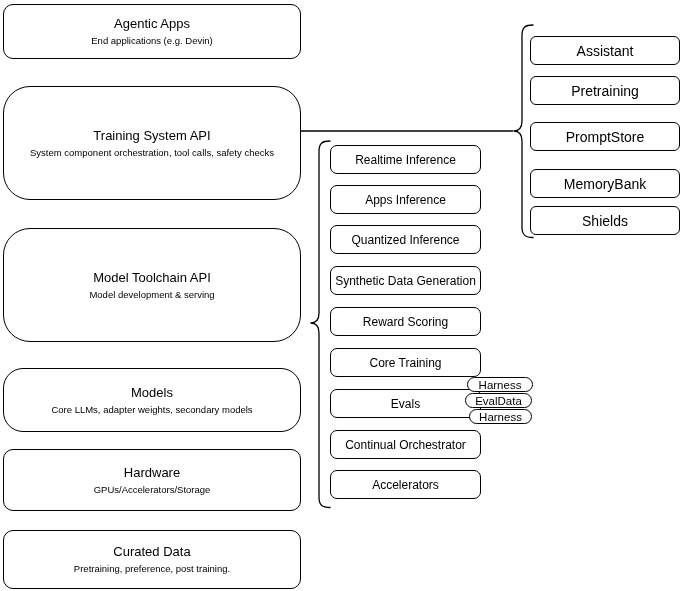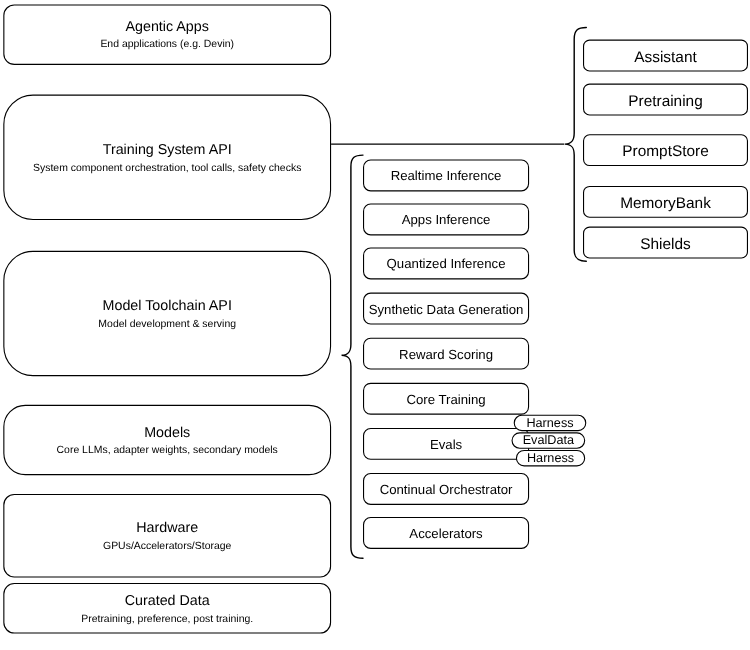--- a/index.html
+++ b/index.html
@@ -13,22 +13,22 @@
     text-align:center;
   }
   
   .layer{flex-direction:column;left:3px;width:298px;row-gap:4px;padding:2px 6px;}
   .layer .title{font-size:13px;line-height:15px;}
   .layer .subtitle{font-size:9.5px;line-height:12px;white-space:nowrap;}
   .l0{top:4px;height:55px;border-radius:10px;}
   .l1{top:86px;height:114px;border-radius:27px;}
   .l2{top:228px;height:114px;border-radius:27px;}
   .l3{top:368px;height:64px;border-radius:20px;}
-  .l4{top:449px;height:76px;border-radius:10px;}
-  .l5{top:530px;height:46px;border-radius:10px;}
+  .l4{top:449px;height:62px;border-radius:10px;}
+  .l5{top:530px;height:59px;border-radius:10px;}
   
   .mid{left:330px;width:151px;height:29px;border-radius:7px;font-size:12px;white-space:nowrap;}
   .m0{top:145px}.m1{top:185px}.m2{top:225px}.m3{top:266px}
   .m4{top:307px}.m5{top:348px}.m6{top:389px}.m7{top:430px}.m8{top:470px}
   
   .tag{height:15px;border-radius:8px;font-size:11.5px;white-space:nowrap;z-index:2;}
   .t0{left:467px;top:377px;width:66px;}
   .t1{left:465px;top:393px;width:67px;text-align:center;}
   .t2{left:469px;top:409px;width:63px;}
   

